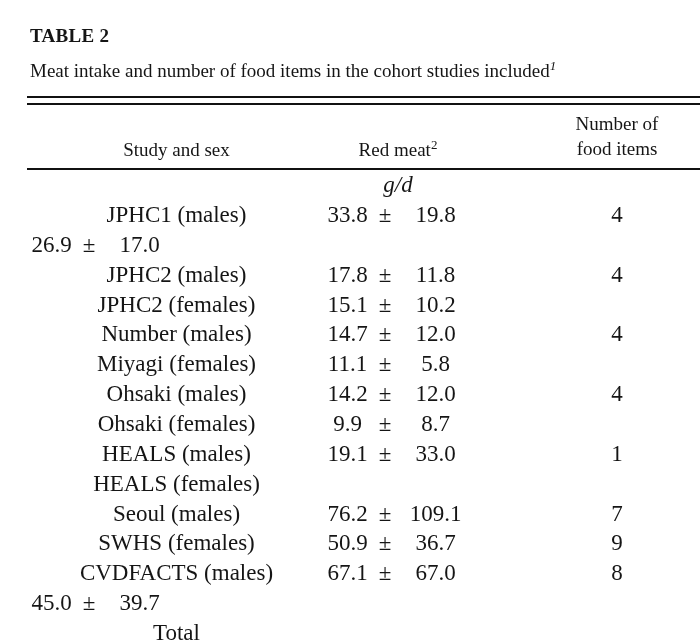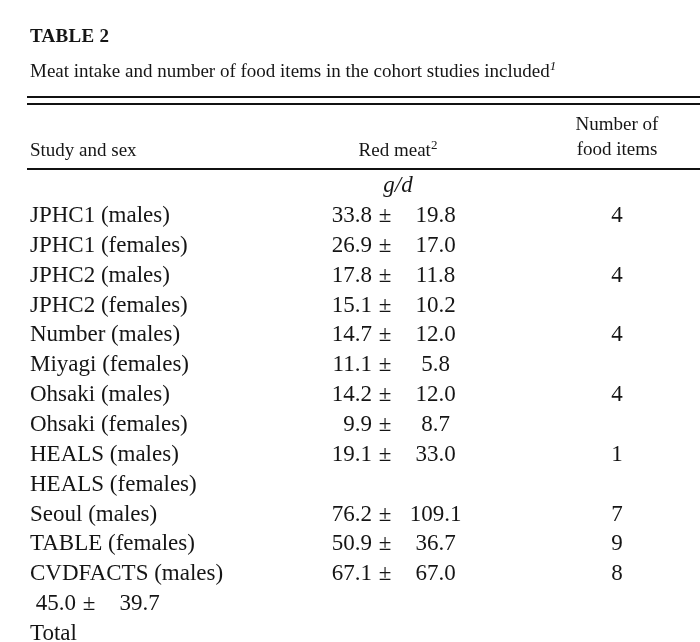--- a/index.html
+++ b/index.html
@@ -53,38 +53,38 @@
     background: #111;
   }
   .thead {
     height: 63px;
     display: flex;
     align-items: flex-end;
     box-sizing: border-box;
     padding-bottom: 7px;
     font-size: 19px;
   }
-  .col1 { width: 296px; padding-left: 3px; box-sizing: border-box; }
+  .col1 { width: 296px; padding-left: 3px; box-sizing: border-box; text-align: center; }
   .col2 { width: 150px; text-align: center; }
   .col3 { flex: 1; text-align: center; padding-left: 61px; box-sizing: border-box; }
   .thead .col3 { line-height: 25px; }
   .thead sup { font-size: 13px; }
   .tbody { font-size: 23px; }
   .row {
     height: 29.85px;
     display: flex;
     align-items: center;
   }
   .unit {
     font-style: italic;
   }
   .pm-group .mean {
     display: inline-block;
     width: 49px;
-    text-align: right;
+    text-align: center;
   }
   .pm-group .pm {
     display: inline-block;
     width: 26px;
     text-align: center;
   }
   .pm-group .sd {
     display: inline-block;
     width: 75px;
     text-align: center;
@@ -122,21 +122,20 @@
       <div class="col2 unit">g/d</div>
       <div class="col3"></div>
     </div>
 
   <div class="row">
         <div class="col1">JPHC1 (males)</div>
         <div class="col2 pm-group"><div class="mean">33.8</div><div class="pm">±</div><div class="sd">19.8</div></div>
         <div class="col3">4</div>
       </div>
       <div class="row">
-        <div class="col1">JPHC1 (females)</div>
         <div class="col2 pm-group"><div class="mean">26.9</div><div class="pm">±</div><div class="sd">17.0</div></div>
         <div class="col3"></div>
       </div>
       <div class="row">
         <div class="col1">JPHC2 (males)</div>
         <div class="col2 pm-group"><div class="mean">17.8</div><div class="pm">±</div><div class="sd">11.8</div></div>
         <div class="col3">4</div>
       </div>
       <div class="row">
         <div class="col1">JPHC2 (females)</div>
@@ -171,21 +170,21 @@
       <div class="row">
         <div class="col1">HEALS (females)</div>
         <div class="col3"></div>
       </div>
       <div class="row">
         <div class="col1">Seoul (males)</div>
         <div class="col2 pm-group"><div class="mean">76.2</div><div class="pm">±</div><div class="sd">109.1</div></div>
         <div class="col3">7</div>
       </div>
       <div class="row">
-        <div class="col1">TABLE (females)</div>
+        <div class="col1">SWHS (females)</div>
         <div class="col2 pm-group"><div class="mean">50.9</div><div class="pm">±</div><div class="sd">36.7</div></div>
         <div class="col3">9</div>
       </div>
       <div class="row">
         <div class="col1">CVDFACTS (males)</div>
         <div class="col2 pm-group"><div class="mean">67.1</div><div class="pm">±</div><div class="sd">67.0</div></div>
         <div class="col3">8</div>
       </div>
       <div class="row">
         <div class="col2 pm-group"><div class="mean">45.0</div><div class="pm">±</div><div class="sd">39.7</div></div>

